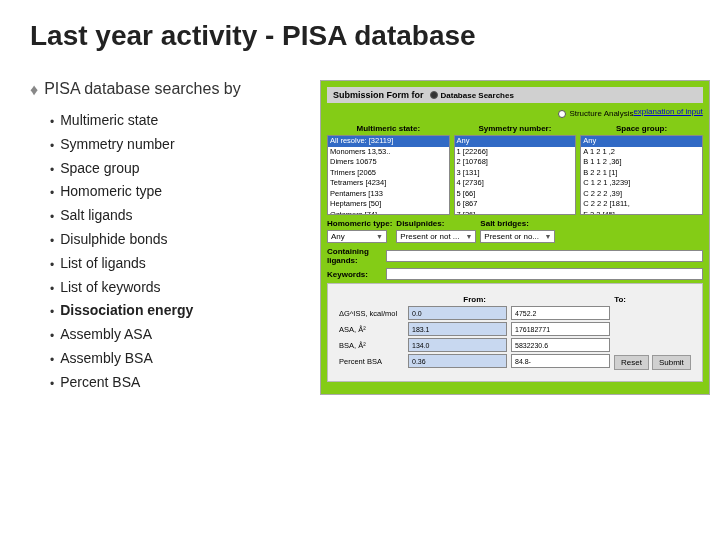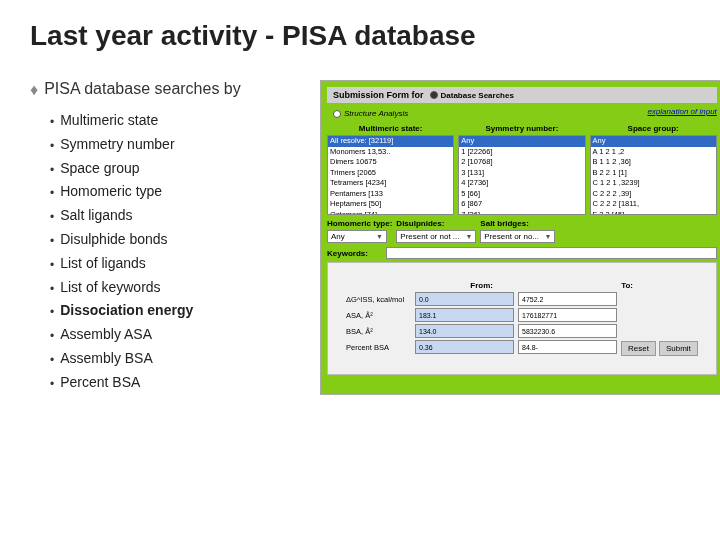--- a/index.html
+++ b/index.html
@@ -204,21 +204,21 @@
       flex: 0 0 55px;
     }
 
     .homomeric-section {
       margin-bottom: 4px;
     }
 
     .energy-section {
       background: #f0f0f0;
       border: 1px solid #bbb;
-      padding: 18px;
+      padding: 11px;
     }
 
     .energy-row {
       display: flex;
       align-items: center;
       margin-bottom: 2px;
       gap: 4px;
     }
 
     .energy-label {
@@ -352,21 +352,21 @@
 
     <div class="right-panel">
 
       <div class="form-title-bar">
         <span>Submission Form for</span>
         <div class="radio-option">
           <span class="radio-circle selected"></span>
           <span>Database Searches</span>
         </div>
       </div>
-      <div style="display:flex; justify-content:space-between; align-items:center; margin-bottom:4px;font-style:italic;">
+      <div style="display:flex; justify-content:flex-end; align-items:center; margin-bottom:4px;">
         <div class="radio-option" style="margin-left:6px;">
           <span class="radio-circle"></span>
           <span>Structure Analysis</span>
         </div>
         <div class="explain-link">explanation of input</div>
       </div>
 
       <div class="form-section">
 
         <div class="form-column">
@@ -433,20 +433,24 @@
         <div>
           <div class="field-label">Salt bridges:</div>
           <div class="dropdown-box" style="width:75px;">
             <span>Present or no...</span>
             <span class="dropdown-arrow">▼</span>
           </div>
         </div>
       </div>
 
       <div class="section-row">
+        <div class="section-label">Containing ligands:</div>
+        <input class="text-field" style="flex: 1 1 0%;" type="text" value="">
+      </div>
+      <div class="section-row">
         <div class="section-label">Keywords:</div>
         <input class="text-field" style="flex: 1 1 0%;" type="text" value="">
       </div>
 
       <div class="energy-section">
         <div class="from-to-header">
           <span>From:</span>
           <span>To:</span>
         </div>
         <div style="display:flex; gap:4px; align-items:flex-end;">

